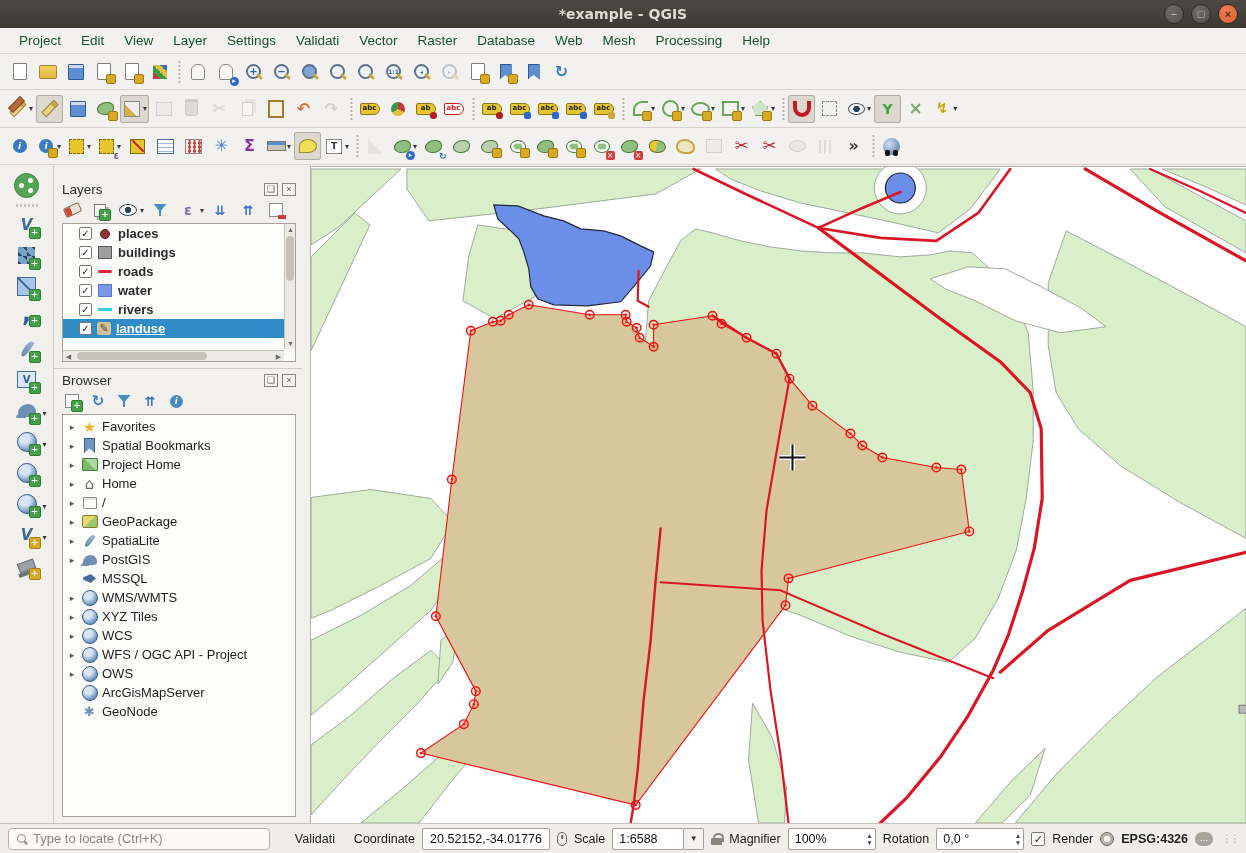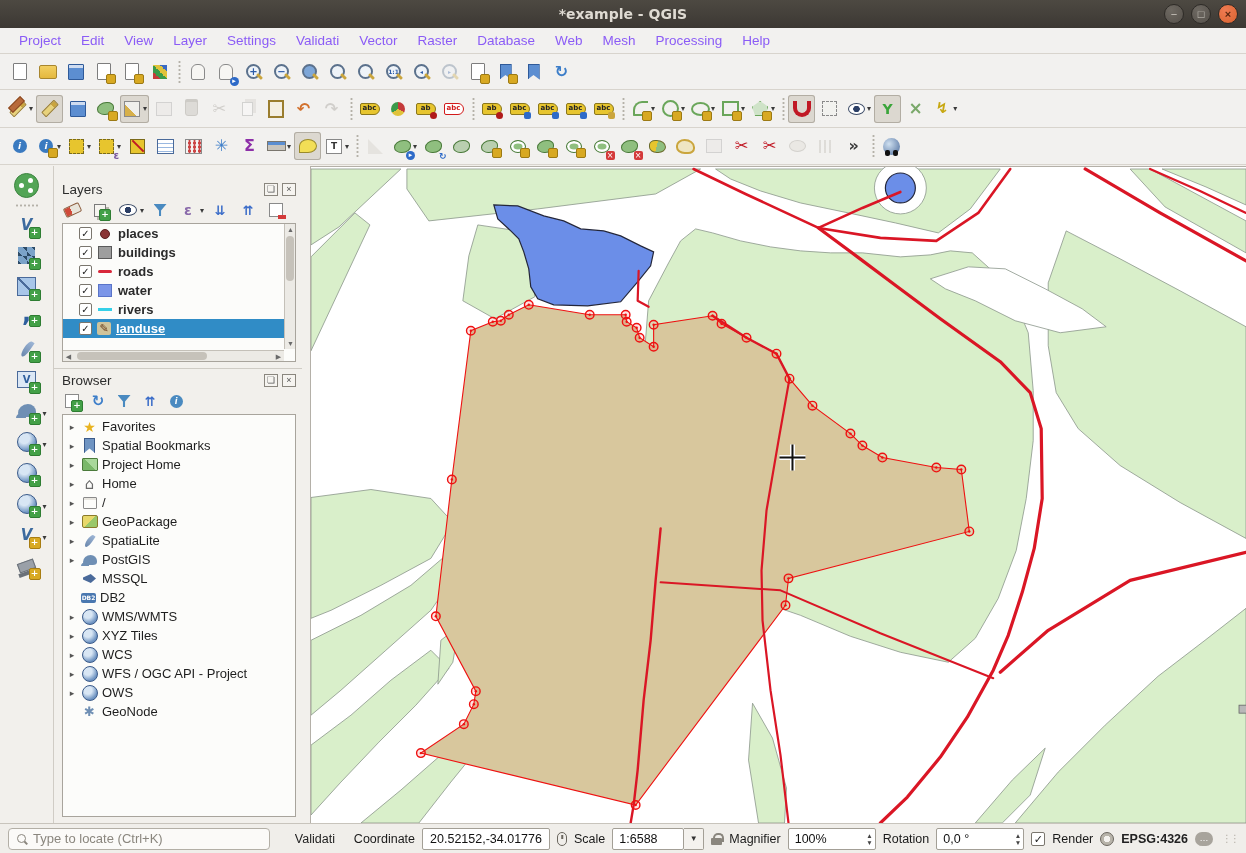--- a/index.html
+++ b/index.html
@@ -8,21 +8,21 @@
 
   
   .titlebar{height:28px;background:linear-gradient(#4d4942,#3c3833);display:flex;align-items:center;position:relative}
   .titlebar .title{flex:1;text-align:center;color:#dfdbd3;font-weight:bold;font-size:14px;font-family:"DejaVu Sans",sans-serif}
   .winbtns{position:absolute;right:8px;top:4px;display:flex;gap:7px}
   .wb{width:20px;height:20px;border-radius:50%;background:radial-gradient(circle at 35% 30%,#6e6962,#55504a);color:#ccc8c0;font-size:11px;display:flex;align-items:center;justify-content:center;border:1px solid #2e2b27}
   .wb.close{background:radial-gradient(circle at 35% 30%,#f07b52,#d8632f);color:#5a2710;font-weight:bold}
 
   
   .menubar{height:26px;background:#f2f1ef;border-bottom:1px solid #d8d4cd;display:flex;align-items:center;padding:0 10px;gap:2px}
-  .menu-item{padding:3px 9px;font-size:13.5px;color:#8b5cf6;border-radius:3px}
+  .menu-item{padding:3px 9px;font-size:13.5px;color:#14532d;border-radius:3px}
 
   
   .toolbar{background:#f2f1ef;border-bottom:1px solid #d8d4cd;display:flex;align-items:center;padding:2px 6px;gap:1px}
   .toolbar.r1{height:36px}.toolbar.r2{height:38px}.toolbar.r3{height:37px}
   .tb{height:28px;min-width:27px;display:inline-flex;align-items:center;justify-content:center;border-radius:3px;padding:0 2px;position:relative}
   .tb.pressed{background:#dcd8d0;box-shadow:inset 0 0 0 1px #b2ada3}
   .tb.dis{opacity:.35}
   .tbsep{width:9px;height:24px;display:inline-block;background:radial-gradient(circle,#b5b1a8 1px,transparent 1.2px) 4px 0/3px 4px repeat-y}
   .dd{font-size:8px;color:#3a3a3a;margin-left:1px}
   .dd:empty{display:none}
@@ -834,25 +834,20 @@
             <span class="bic b-elephant"></span>
             <span>PostGIS</span>
           </div>
 
           <div class="brow">
             <span class="barr"></span>
             <span class="bic b-mssql"></span>
             <span>MSSQL</span>
           </div>
 
-          <div class="brow">
-            <span class="barr"></span>
-            <span class="bic b-db2">DB2</span>
-            <span>DB2</span>
-          </div>
 
           <div class="brow">
             <span class="barr">▸</span>
             <span class="bic b-globe"></span>
             <span>WMS/WMTS</span>
           </div>
 
           <div class="brow">
             <span class="barr">▸</span>
             <span class="bic b-globe"></span>
@@ -870,20 +865,25 @@
             <span class="bic b-globe"></span>
             <span>WFS / OGC API - Project</span>
           </div>
 
           <div class="brow">
             <span class="barr">▸</span>
             <span class="bic b-globe"></span>
             <span>OWS</span>
           </div>
 
+          <div class="brow">
+            <span class="barr"></span>
+            <span class="bic b-globe"></span>
+            <span>ArcGisMapServer</span>
+          </div>
 
 
           <div class="brow">
             <span class="barr"></span>
             <span class="bic b-geonode">✱</span>
             <span>GeoNode</span>
           </div>
         </div>
     </div>
   </div>

